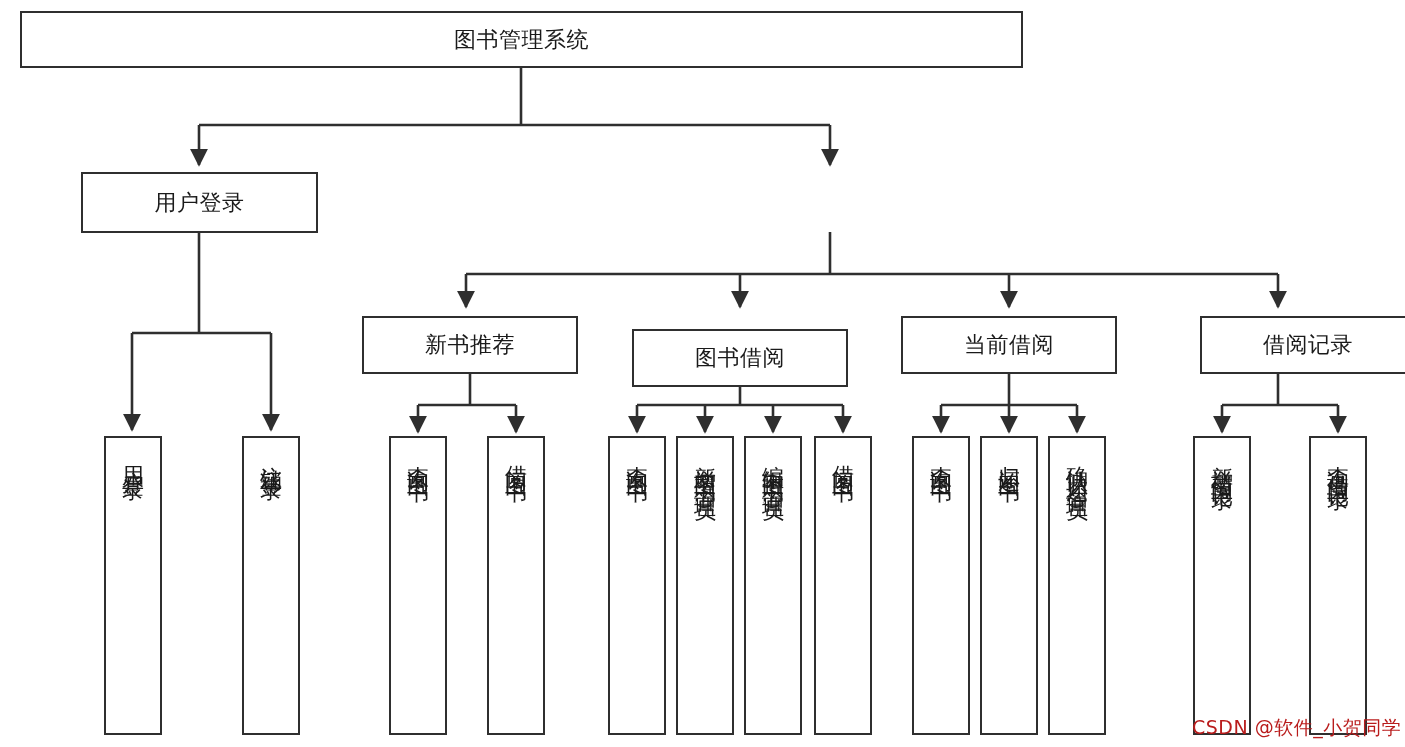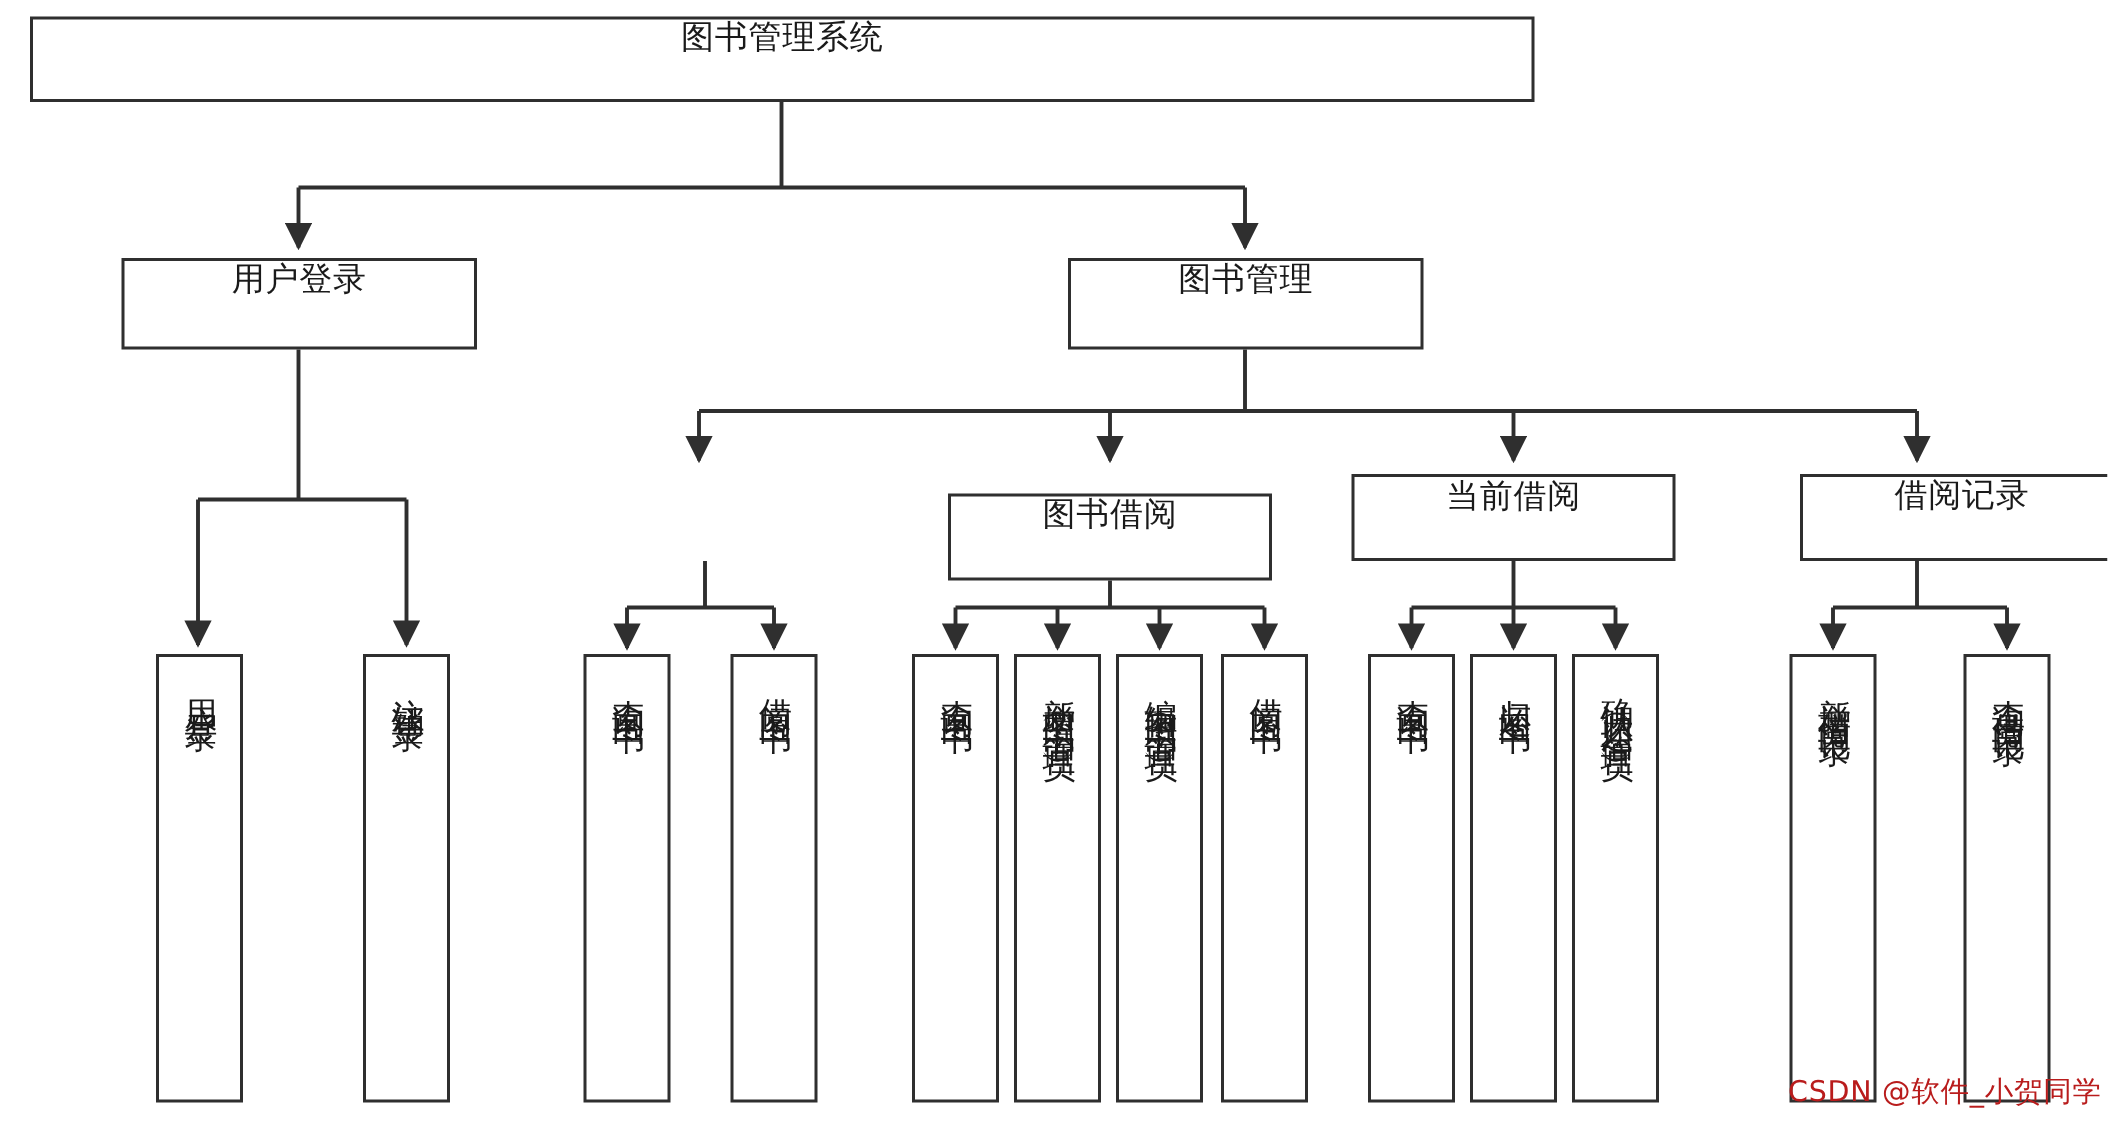--- a/index.html
+++ b/index.html
@@ -24,21 +24,21 @@
     width: 1405px;
     height: 747px;
     pointer-events: none;
   }
   .node {
     position: absolute;
     box-sizing: border-box;
     background: #ffffff;
     border: 2px solid #2f2f2f;
     display: flex;
-    align-items: flex-start;
+    align-items: center;
     justify-content: center;
     color: #1a1a1a;
   }
   .node-label {
     display: block;
     line-height: 1.18;
     letter-spacing: 0.5px;
     white-space: nowrap;
   }
   .h-node .node-label {
@@ -126,24 +126,24 @@
     </g>
   </svg>
 
   <div class="node root" style="left:20px; top:11px; width:1003px; height:57px;">
     <span class="node-label">图书管理系统</span>
   </div>
 
   <div class="node h-node" style="left:81px; top:172px; width:237px; height:61px;">
     <span class="node-label">用户登录</span>
   </div>
-  <div class="node h-node" style="left:712px; top:172px; width:237px; height:61px;">
-    <span class="node-label">图书管理</span>
+
+  <div class="node h-node" style="left:362px; top:316px; width:216px; height:58px;">
+    <span class="node-label">新书推荐</span>
   </div>
-
   <div class="node h-node" style="left:632px; top:329px; width:216px; height:58px;">
     <span class="node-label">图书借阅</span>
   </div>
   <div class="node h-node" style="left:901px; top:316px; width:216px; height:58px;font-family:Liberation Serif, serif;">
     <span class="node-label">当前借阅</span>
   </div>
   <div class="node h-node" style="left:1171px; top:316px; width:216px; height:58px;margin-left:29px;">
     <span class="node-label">借阅记录</span>
   </div>
 

